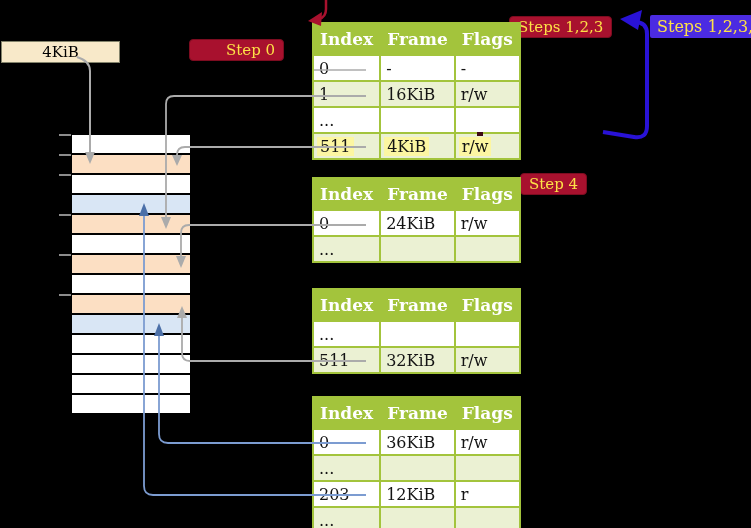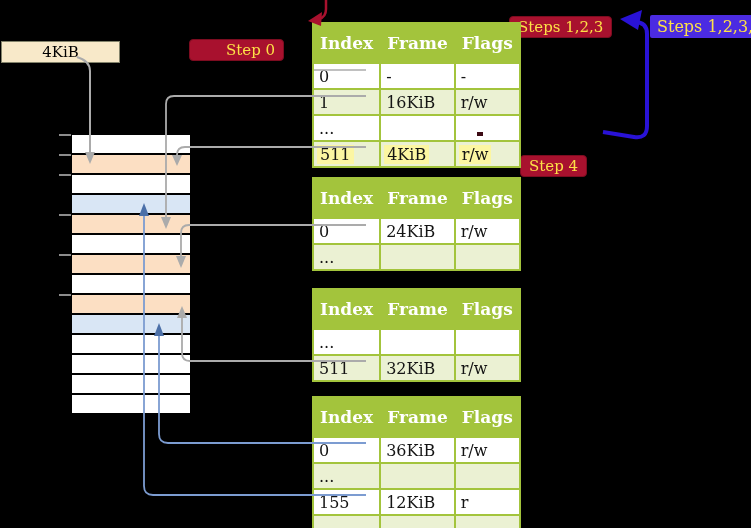--- a/index.html
+++ b/index.html
@@ -14,35 +14,35 @@
     color:#000;font-size:15px;line-height:20px;text-align:center;
   }
   
   .badge{position:absolute;color:#fde047;white-space:nowrap;}
   .badge-red{background:var(--badge-red);border:1px solid #7d0c20;border-radius:4px;
     font-size:15px;padding:1px 8px;}
   .badge-blue{background:var(--badge-blue);border-radius:2px;font-size:16px;padding:2px 7px;}
   #badge-step0{left:189px;top:39px;padding-left:36px;}
   #badge-steps123{left:509px;top:16px;}
   #badge-steps1234{left:650px;top:15px;}
-  #badge-step4{left:520px;top:155px;}
+  #badge-step4{left:520px;top:173px;}
   
   #strip{position:absolute;left:72px;top:135px;width:118px;}
   .frame-row{height:18px;margin-bottom:2px;}
   .c-white{background:#ffffff;}
   .c-orange{background:var(--strip-orange);}
   .c-blue{background:var(--strip-blue);}
   .tick{position:absolute;left:-13px;width:12px;height:2px;background:#8c8c8c;}
   
   .tbl{position:absolute;left:312px;}
   table.pt{border-collapse:collapse;table-layout:fixed;}
   table.pt th,table.pt td{border:2px solid var(--table-green);box-sizing:border-box;
     text-align:left;vertical-align:middle;overflow:hidden;white-space:nowrap;}
   table.pt th{background:var(--table-green);color:#fff;font-weight:bold;
-    font-size:17px;height:40px;padding:0 6px;}
+    font-size:17px;height:32px;padding:0 6px;}
   table.pt td{background:#fff;color:#141414;font-size:16px;height:26px;padding:0 5px;}
   table.pt col.c1{width:56px;} table.pt col.c2{width:60px;} table.pt col.c3{width:52px;}
   tr.bg-green td{background:var(--row-green);}
   .hl{background:var(--highlight-yellow);padding:0 3px;margin-left:-2px;}
   #t0{top:22px;} #t1{top:177px;} #t2{top:288px;} #t3{top:396px;}
   
   #red-dash{position:absolute;left:477px;top:132px;width:6px;height:4px;background:#3c0a14;}
   #arrows{position:absolute;left:0;top:0;pointer-events:none;}
 </style>
 </head>
@@ -193,21 +193,21 @@
             <td><span>0</span></td>
             <td><span>36KiB</span></td>
             <td><span>r/w</span></td>
           </tr>
           <tr class="bg-green">
             <td><span>...</span></td>
             <td></td>
             <td></td>
           </tr>
           <tr class="bg-white">
-            <td><span>155</span></td>
+            <td><span>203</span></td>
             <td><span>12KiB</span></td>
             <td><span>r</span></td>
           </tr>
           <tr class="bg-green">
             <td><span>...</span></td>
             <td></td>
             <td></td>
           </tr>
         </tbody>
       </table>

